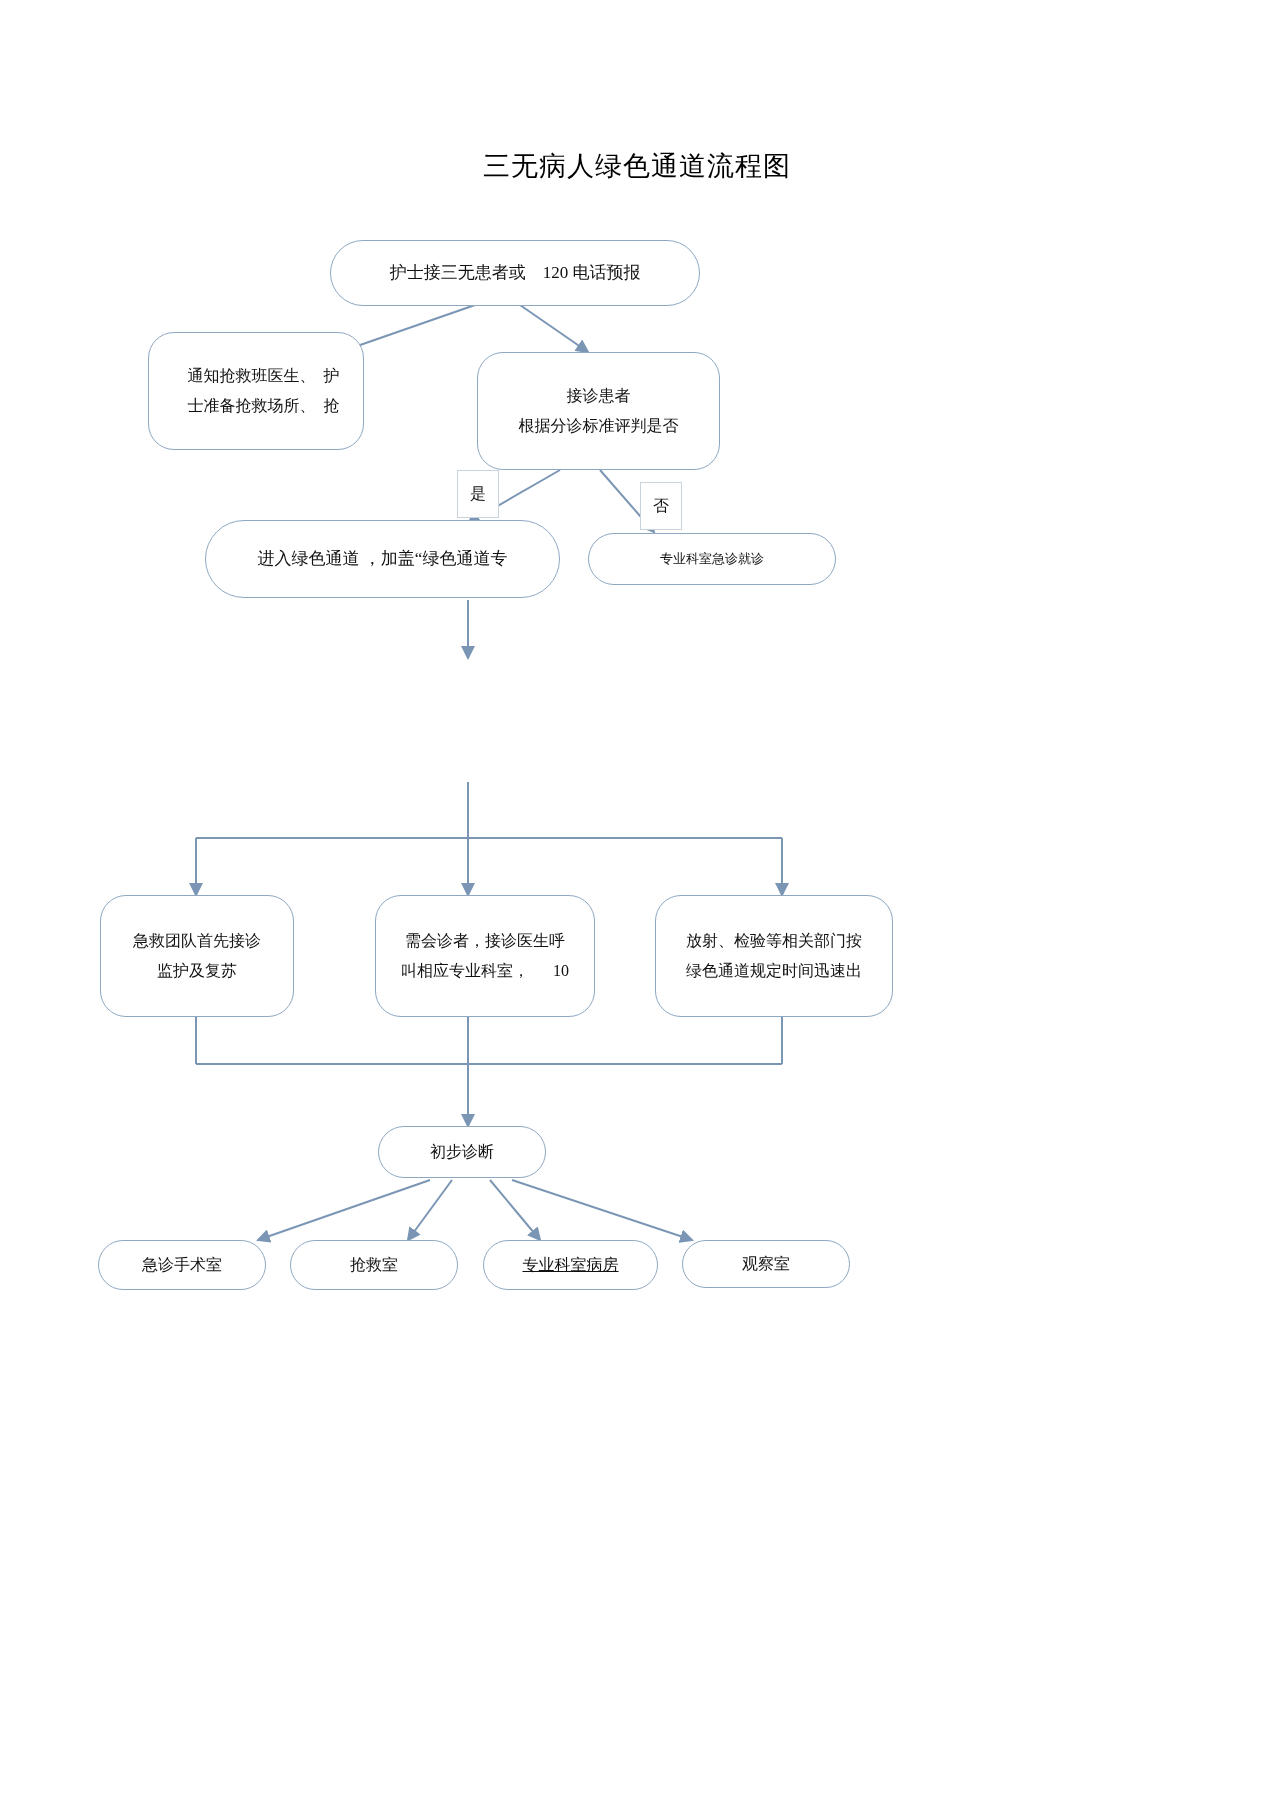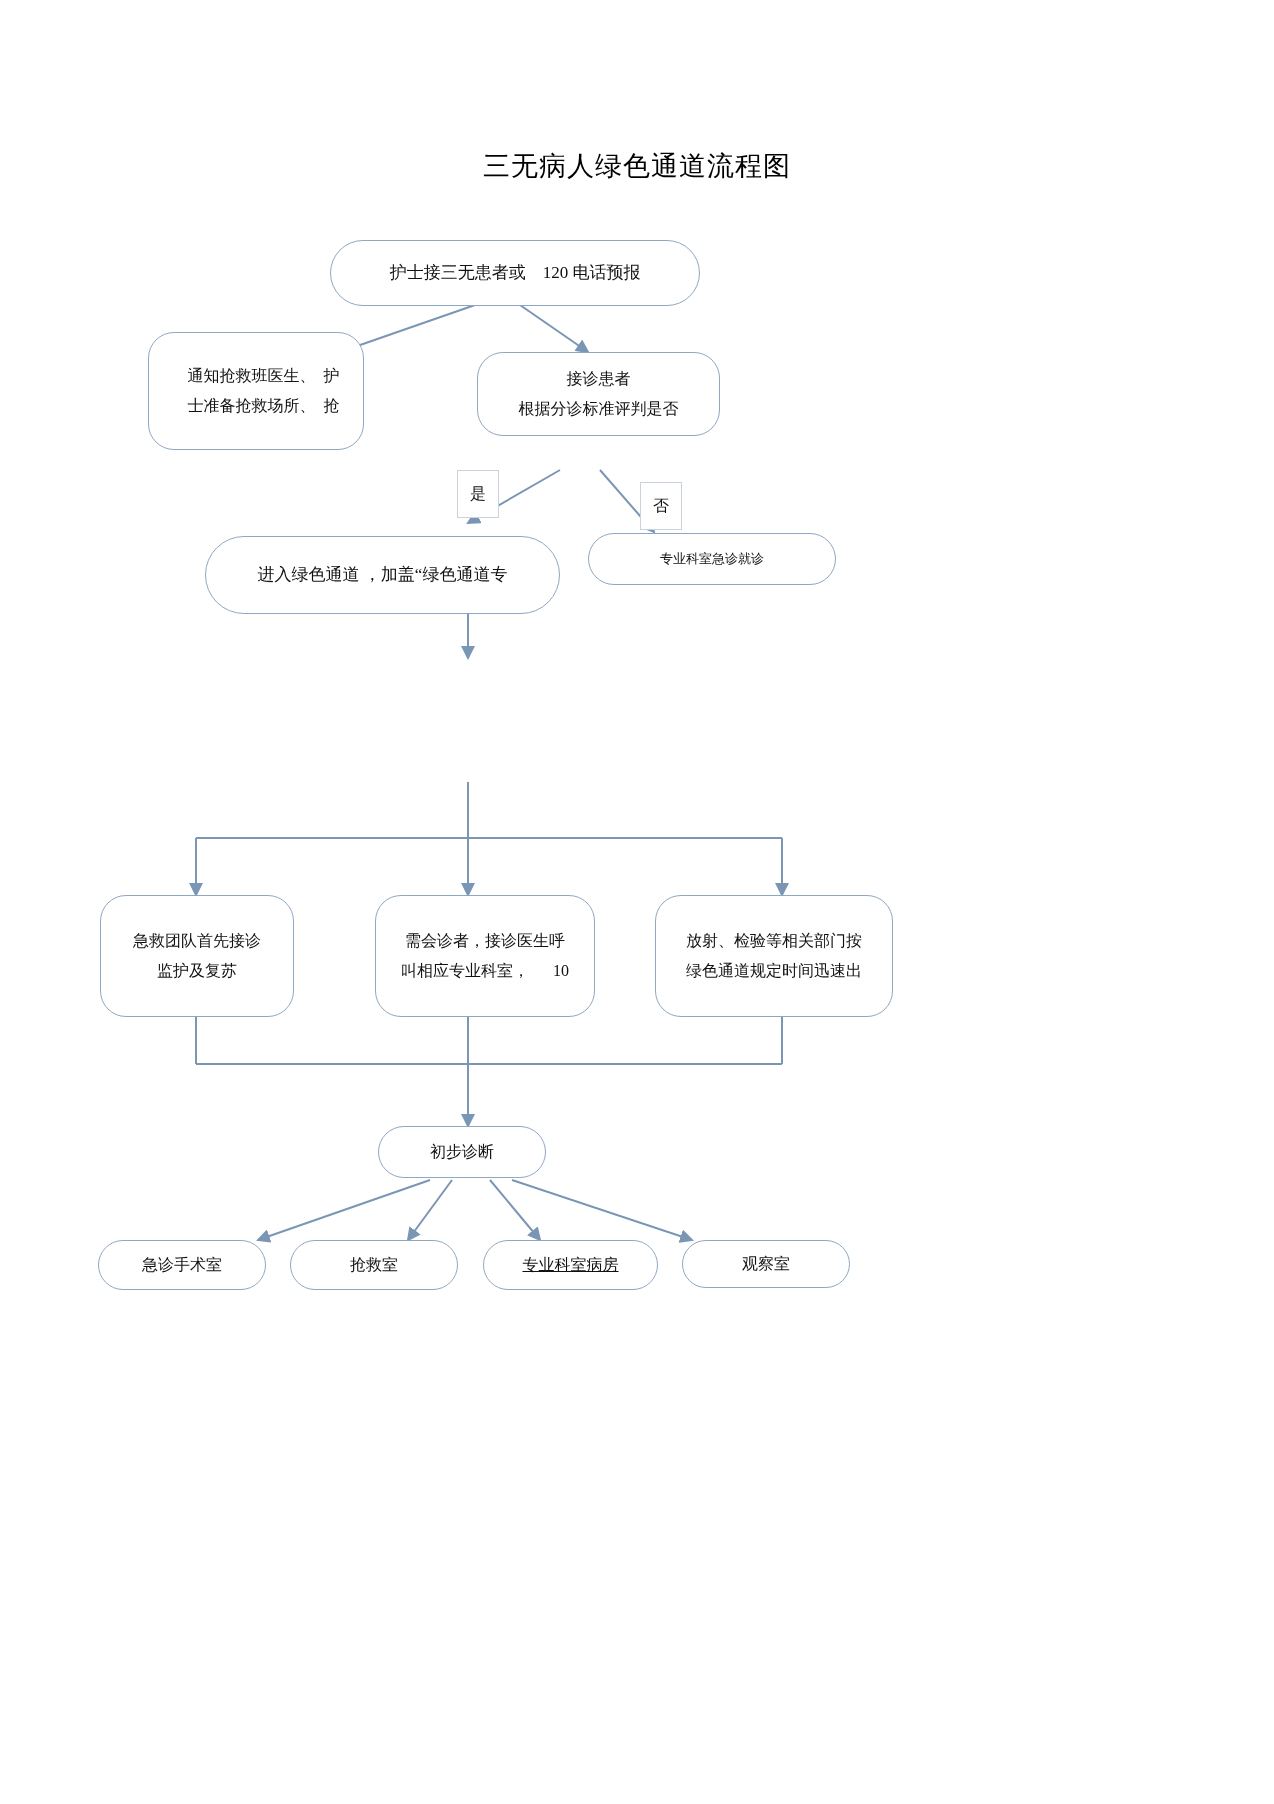--- a/index.html
+++ b/index.html
@@ -127,34 +127,34 @@
 
   <div class="node n-stadium fs17" style="left:330px; top:240px; width:370px; height:66px;">
     <span class="line">护士接三无患者或    120 电话预报</span>
   </div>
 
   <div class="node n-round fs16" style="left:148px; top:332px; width:216px; height:118px;padding-left:15px;">
     <span class="line">通知抢救班医生、  护</span>
     <span class="line">士准备抢救场所、  抢</span>
   </div>
 
-  <div class="node n-round fs16" style="left:477px; top:352px; width:243px; height:84px;">
+  <div class="node n-round fs16" style="left:477px; top:352px; width:243px; height:118px;">
     <span class="line">接诊患者</span>
     <span class="line">根据分诊标准评判是否</span>
   </div>
 
   <div class="blabel" style="left:457px; top:470px; width:42px; height:48px;">
     <span>是</span>
   </div>
 
   <div class="blabel" style="left:640px; top:482px; width:42px; height:48px;">
     <span>否</span>
   </div>
 
-  <div class="node n-stadium fs17" style="left:205px; top:520px; width:355px; height:78px;margin-top:16px;">
+  <div class="node n-stadium fs17" style="left:205px; top:520px; width:355px; height:78px;">
     <span class="line">进入绿色通道 ，加盖“绿色通道专</span>
   </div>
 
   <div class="node n-stadium fs13" style="left:588px; top:533px; width:248px; height:52px;">
     <span class="line">专业科室急诊就诊</span>
   </div>
 
 
   <div class="node n-round fs16" style="left:100px; top:895px; width:194px; height:122px;">
     <span class="line">急救团队首先接诊</span>

